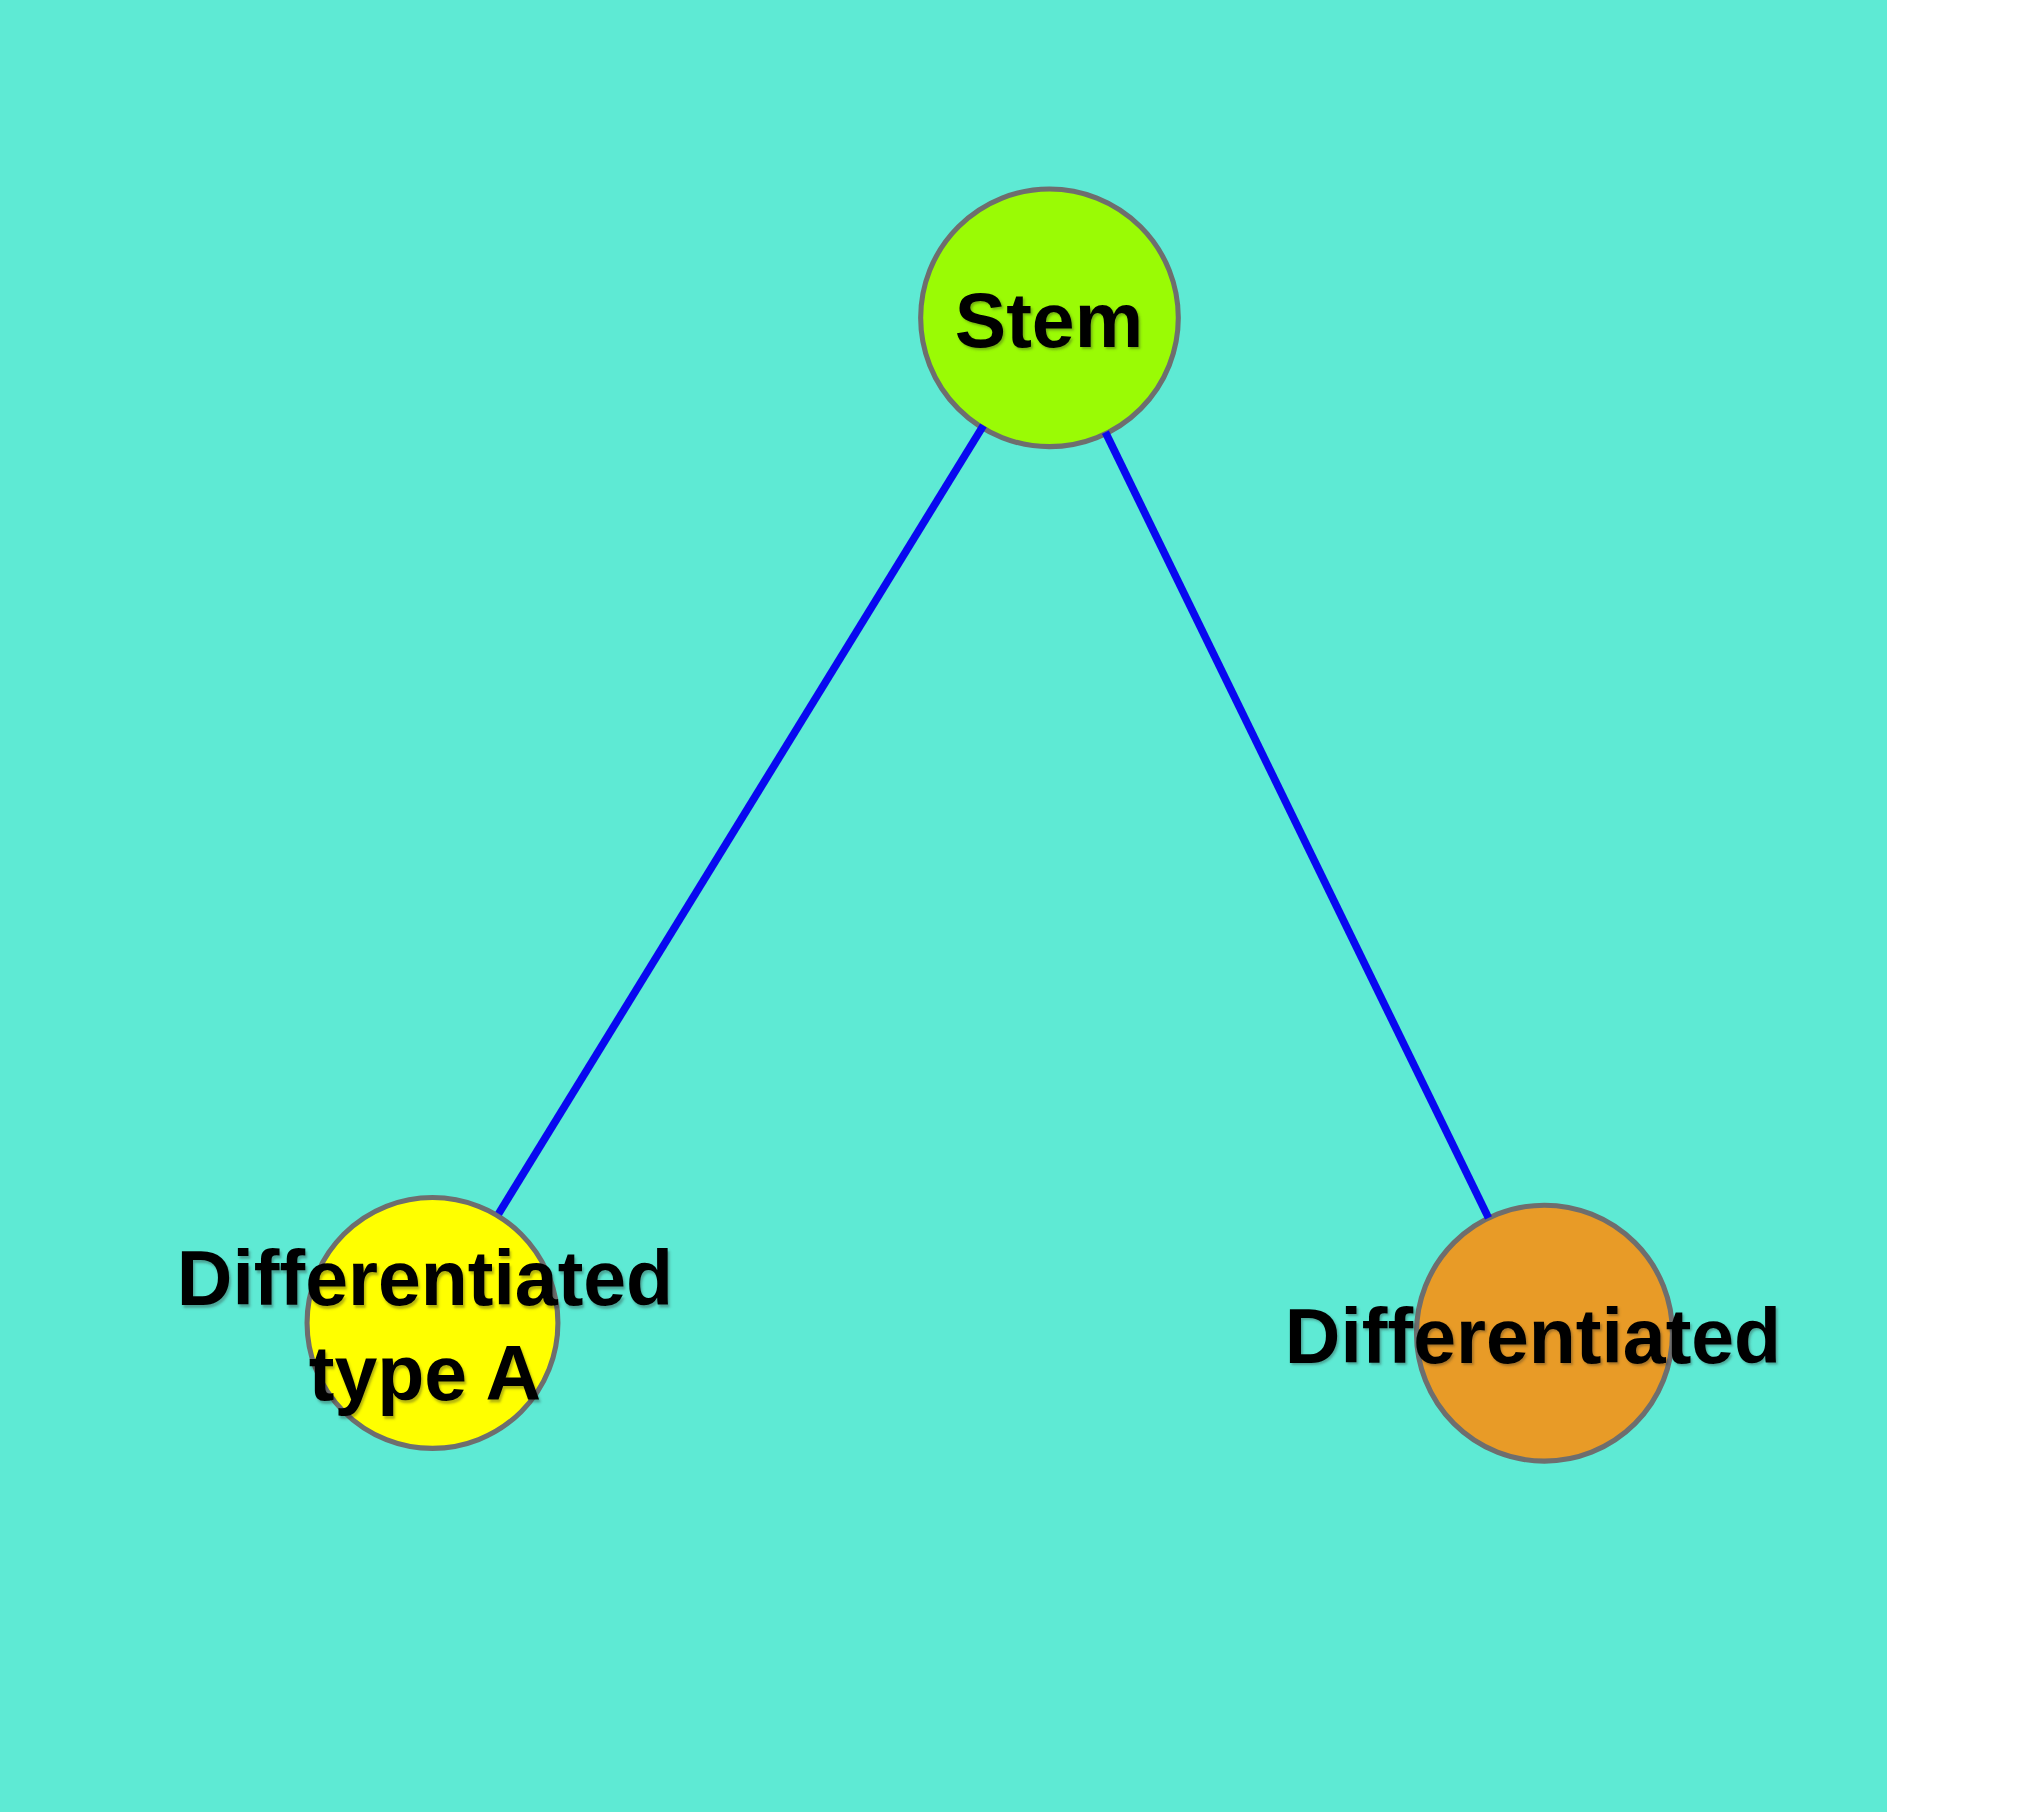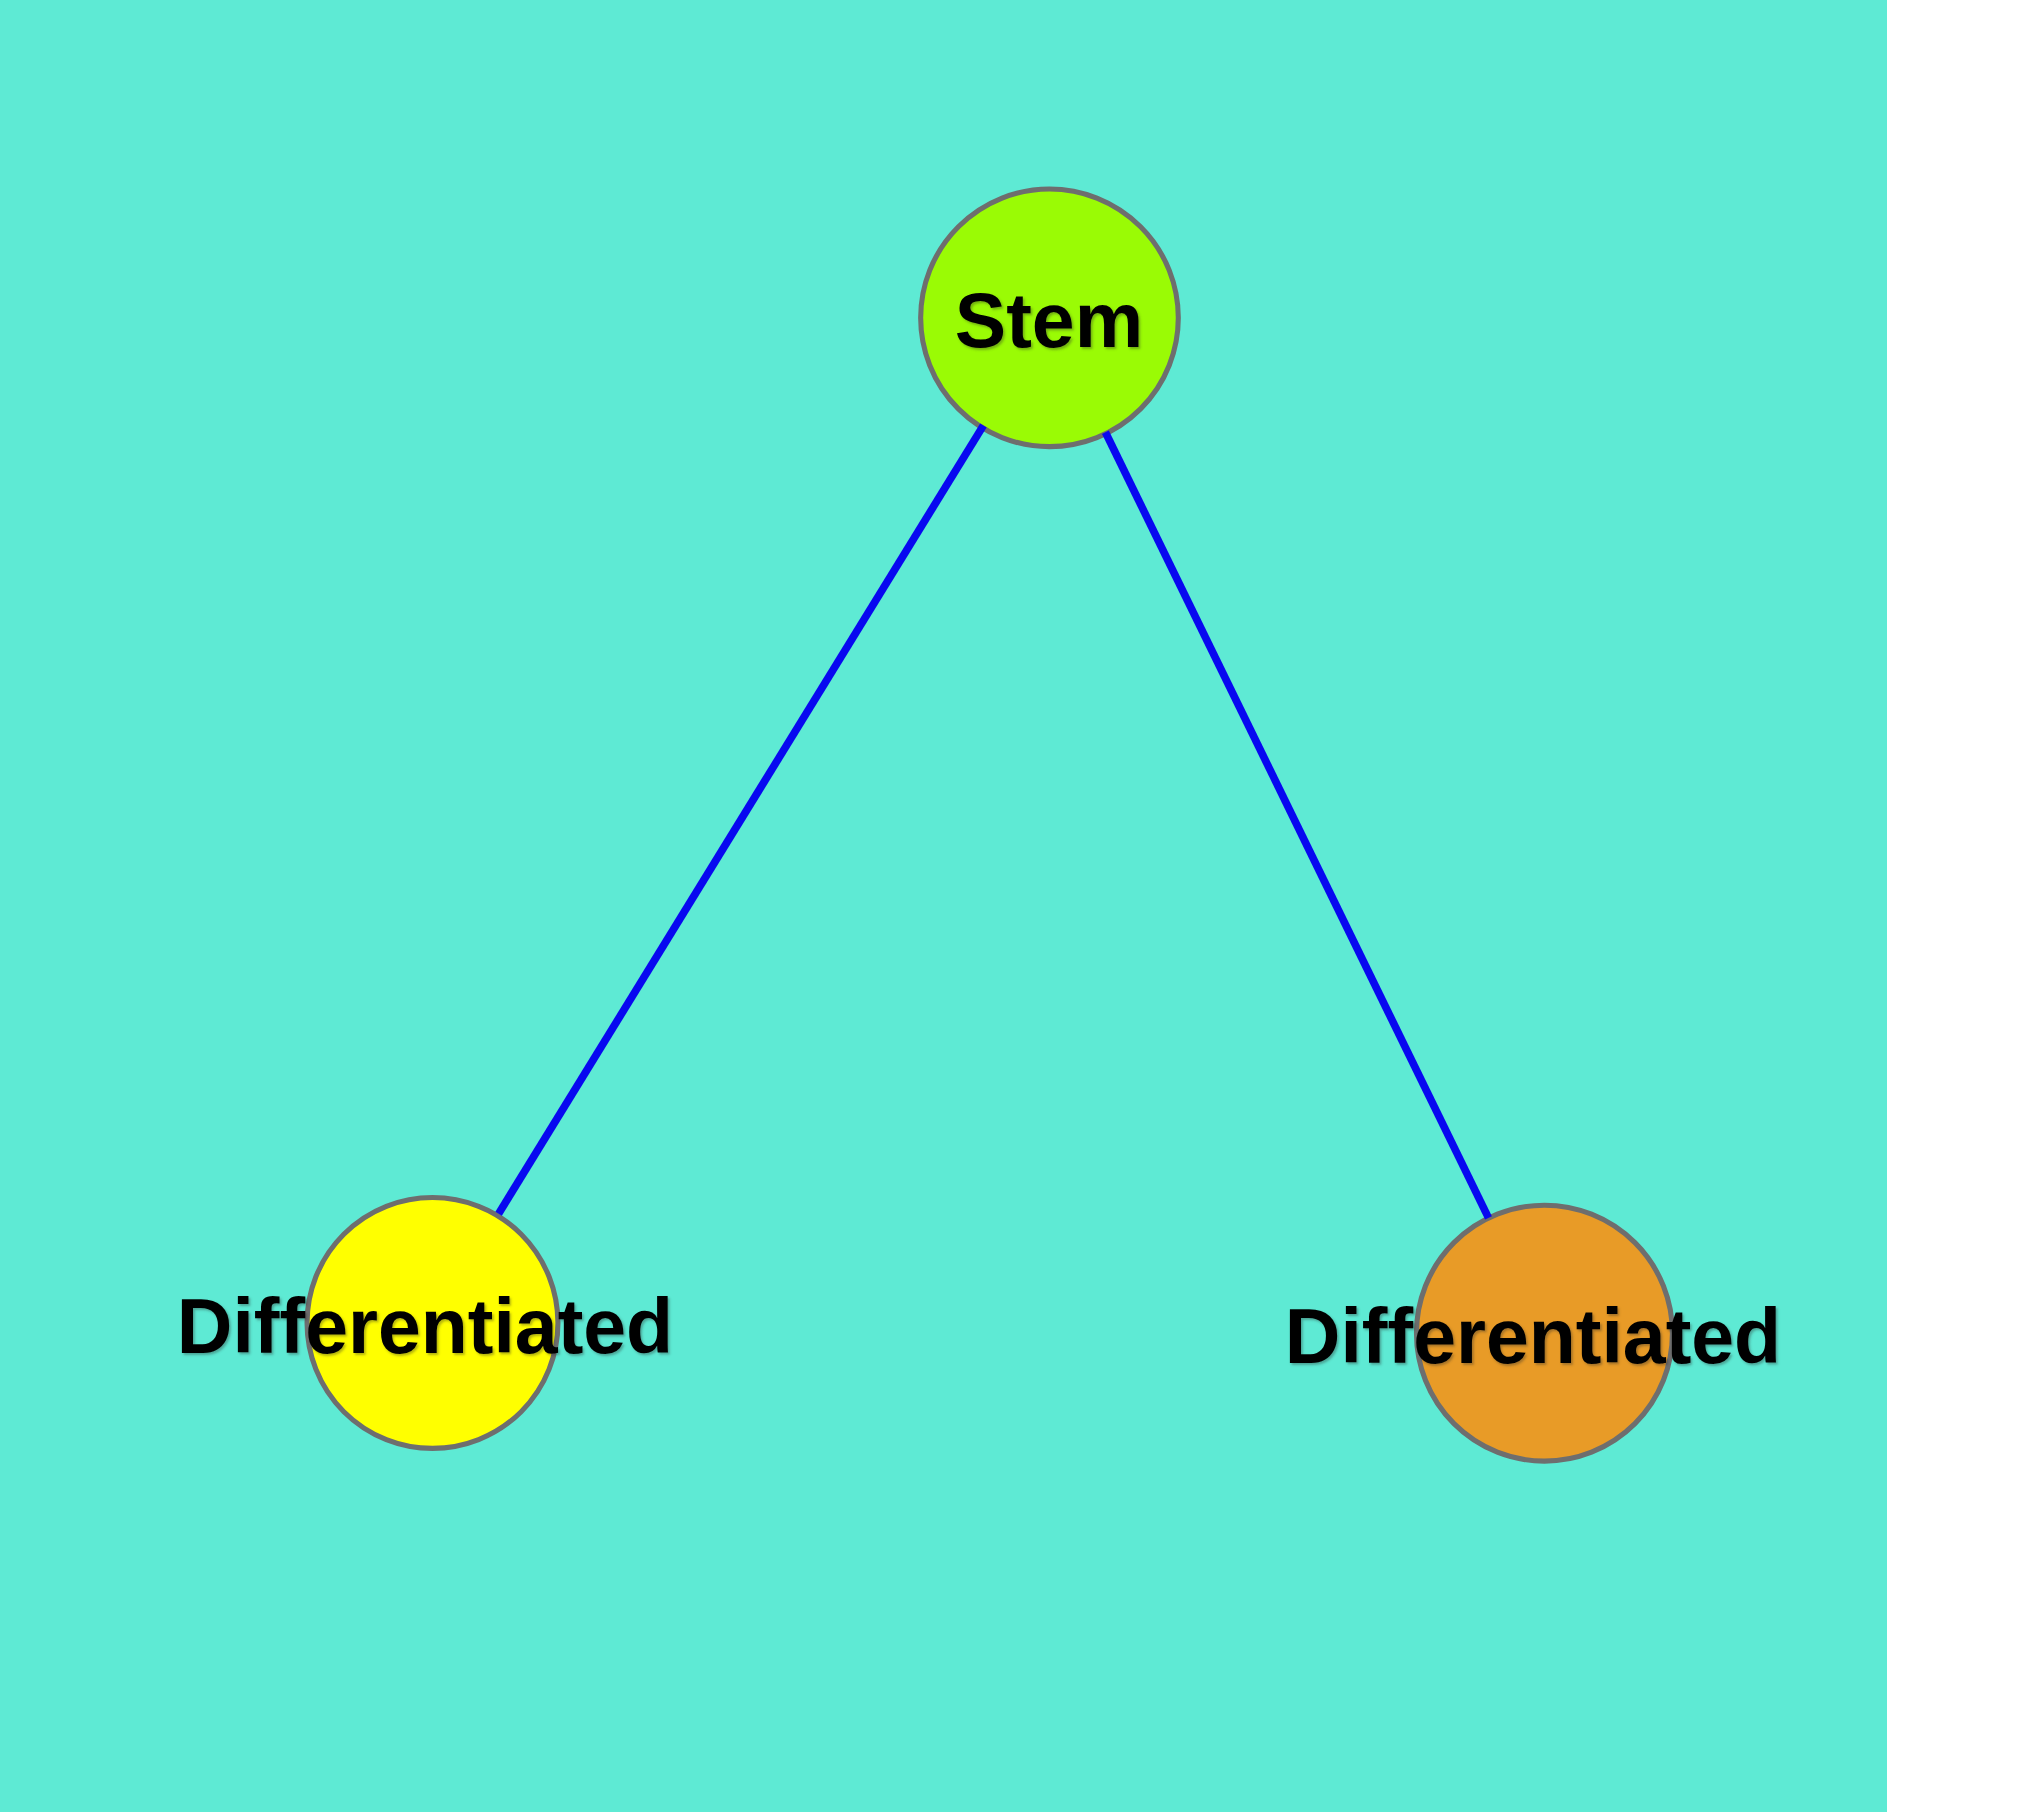--- a/index.html
+++ b/index.html
@@ -59,20 +59,21 @@
     <line class="edge" x1="1160" y1="502" x2="588" y2="1432" stroke="#0808F0"></line>
     <line class="edge" x1="1304" y1="510" x2="1756" y2="1437" stroke="#0808F0"></line>
   </svg>
 
   <div class="node-label stem-label">
     <div>Stem</div>
   </div>
 
   <div class="node-label type-a-label">
     <div>Differentiated</div>
+    <div>type A</div>
   </div>
 
   <div class="node-label type-b-label">
     <div>Differentiated</div>
   </div>
 
 </div>
 
 
 </body></html>

